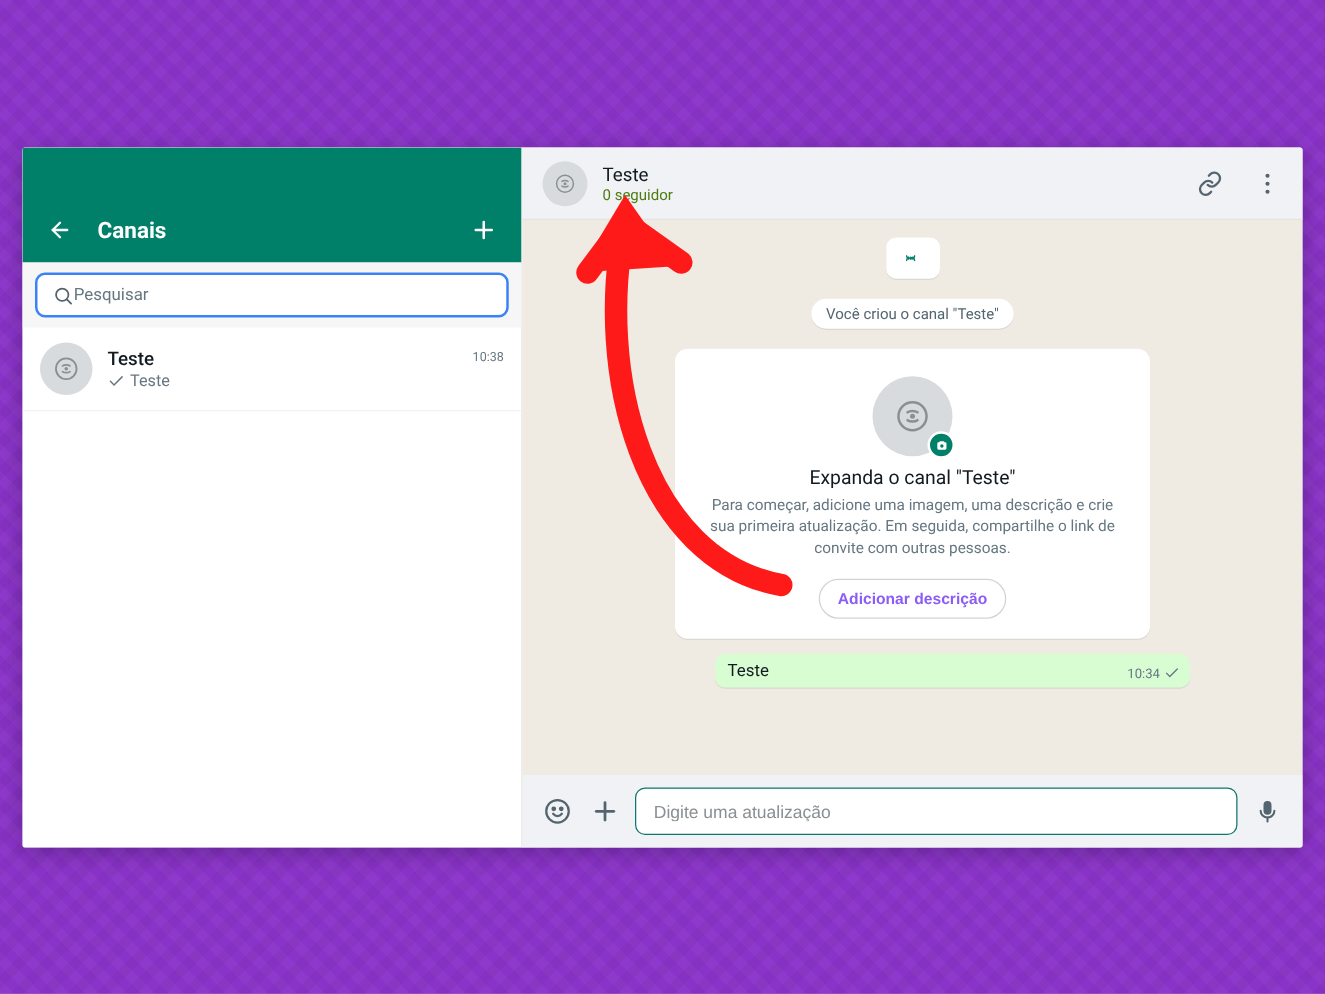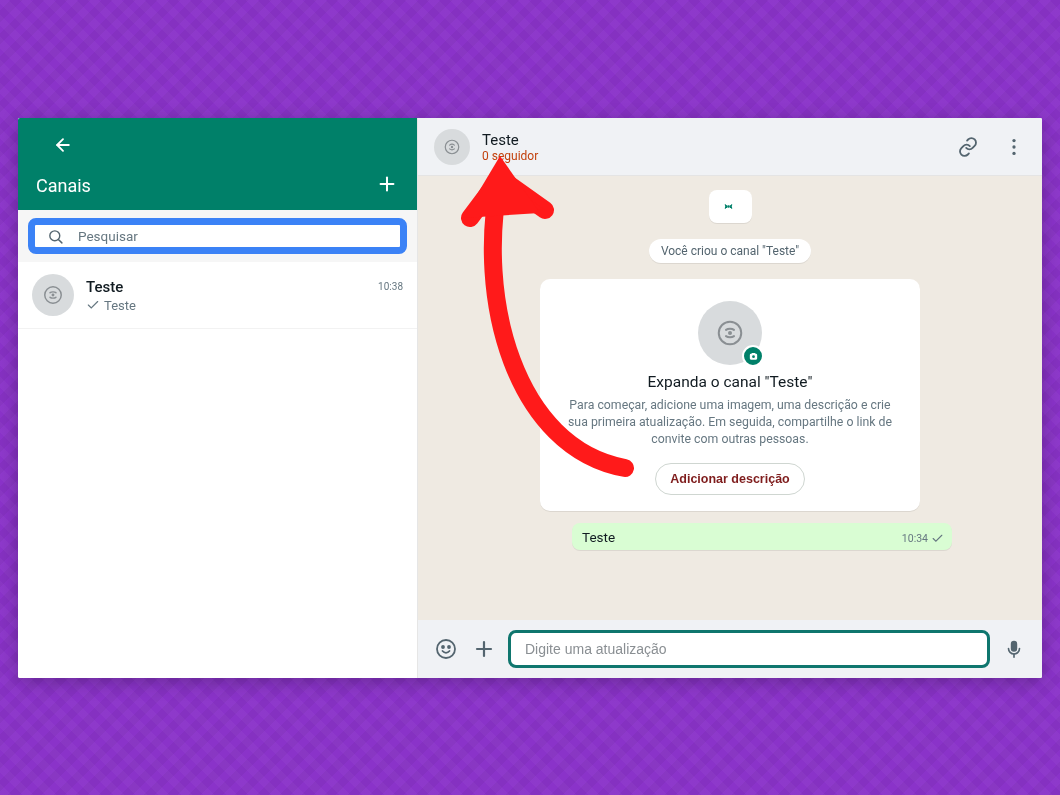--- a/index.html
+++ b/index.html
@@ -39,41 +39,41 @@
     background: #008069;
     color: #fff;
     height: 92px;
     display: flex;
     align-items: flex-end;
     justify-content: space-between;
     padding: 0 18px 14px 18px;
   }
   .left-header .ttl {
     display: flex; align-items: center; gap: 18px;
-    font-size: 18px; font-weight: 400; flex-direction: column;
+    font-size: 18px; font-weight: 700;
   }
   .icon-btn {
     width: 24px; height: 24px; display: inline-flex; align-items: center; justify-content: center;
     cursor: pointer; color: inherit;
     background: none; border: none;
   }
   .search-row {
     padding: 8px 10px;
     background: #f6f6f6;
   }
   .search-box {
     background: #fff;
-    border: 7px solid #3b82f6;
+    border: 2px solid #3b82f6;
     border-radius: 8px;
     height: 36px;
     display: flex; align-items: center;
     padding: 0 12px;
     color: #667781;
     font-size: 13.5px;
-    gap: 14px;
+    gap: 0;
   }
   .channel-list { flex: 1; overflow-y: auto; position: relative; }
   .channel-item {
     display: flex; align-items: center;
     padding: 12px 14px;
     border-bottom: 1px solid #f2f2f2;
     gap: 12px;
     cursor: pointer;
   }
   .avatar {
@@ -102,21 +102,21 @@
     display:flex; align-items:center;
     padding: 0 16px;
     gap: 12px;
   }
   .rh-avatar {
     width: 36px; height: 36px; border-radius:50%;
     background: #d8dbdd; display:flex; align-items:center; justify-content:center; color:#8a8f93;
   }
   .rh-avatar svg { width:18px; height:18px; }
   .rh-text .t1 { font-size: 15px; color:#111b21; }
-  .rh-text .t2 { font-size: 12px; color:#c2410c; }
+  .rh-text .t2 { font-size: 12px; color:#4d7c0f; }
   .rh-actions { margin-left:auto; display:flex; gap:22px; color:#54656f; }
 
   .msg-area {
     flex:1; overflow-y:auto;
     padding: 14px 90px;
     display:flex; flex-direction:column; align-items:center;
   }
   .notice-card {
     background: #fff;
     border-radius: 8px;
@@ -160,21 +160,21 @@
     background:#008069; border-radius:50%;
     border: 2px solid #fff;
     display:flex; align-items:center; justify-content:center; color:#fff;
   }
   .cam-badge svg { width:11px; height:11px; }
   .expand-title { font-size: 15.5px; color:#111b21; margin-top:6px; }
   .expand-desc { font-size: 12.3px; color:#667781; margin-top:6px; line-height:1.4; }
   .expand-actions { display:flex; gap:10px; justify-content:center; margin-top:14px; flex-wrap:wrap; }
   .pill-btn {
     border: 1px solid #cfd6d1; background:#fff;
-    color:#7f1d1d; font-weight:600;
+    color:#8b5cf6; font-weight:600;
     padding: 8px 14px; border-radius: 20px;
     font-size: 12.5px; cursor:pointer;
   }
   .bubble {
     align-self: flex-end;
     background:#d9fdd3;
     border-radius: 8px;
     padding: 6px 8px 5px 10px;
     min-width: 120px;
     max-width: 380px;
@@ -196,21 +196,21 @@
   .composer-icon {
     width:28px; height:28px;
     display:flex; align-items:center; justify-content:center;
     color:#54656f; cursor:pointer;
     background:none; border:none;
   }
   .composer-input {
     flex:1;
     background:#fff;
     border-radius: 8px;
-    border: 3px solid #0f766e;
+    border: 1px solid #0f766e;
     height: 38px;
     padding: 0 14px;
     font-size: 14px;
     color:#3b4a54;
   }
   .composer-input::placeholder { color:#8a8f93; }
 
   .annotation-arrow {
     position:absolute;
     left: 455px; top: 148px;

